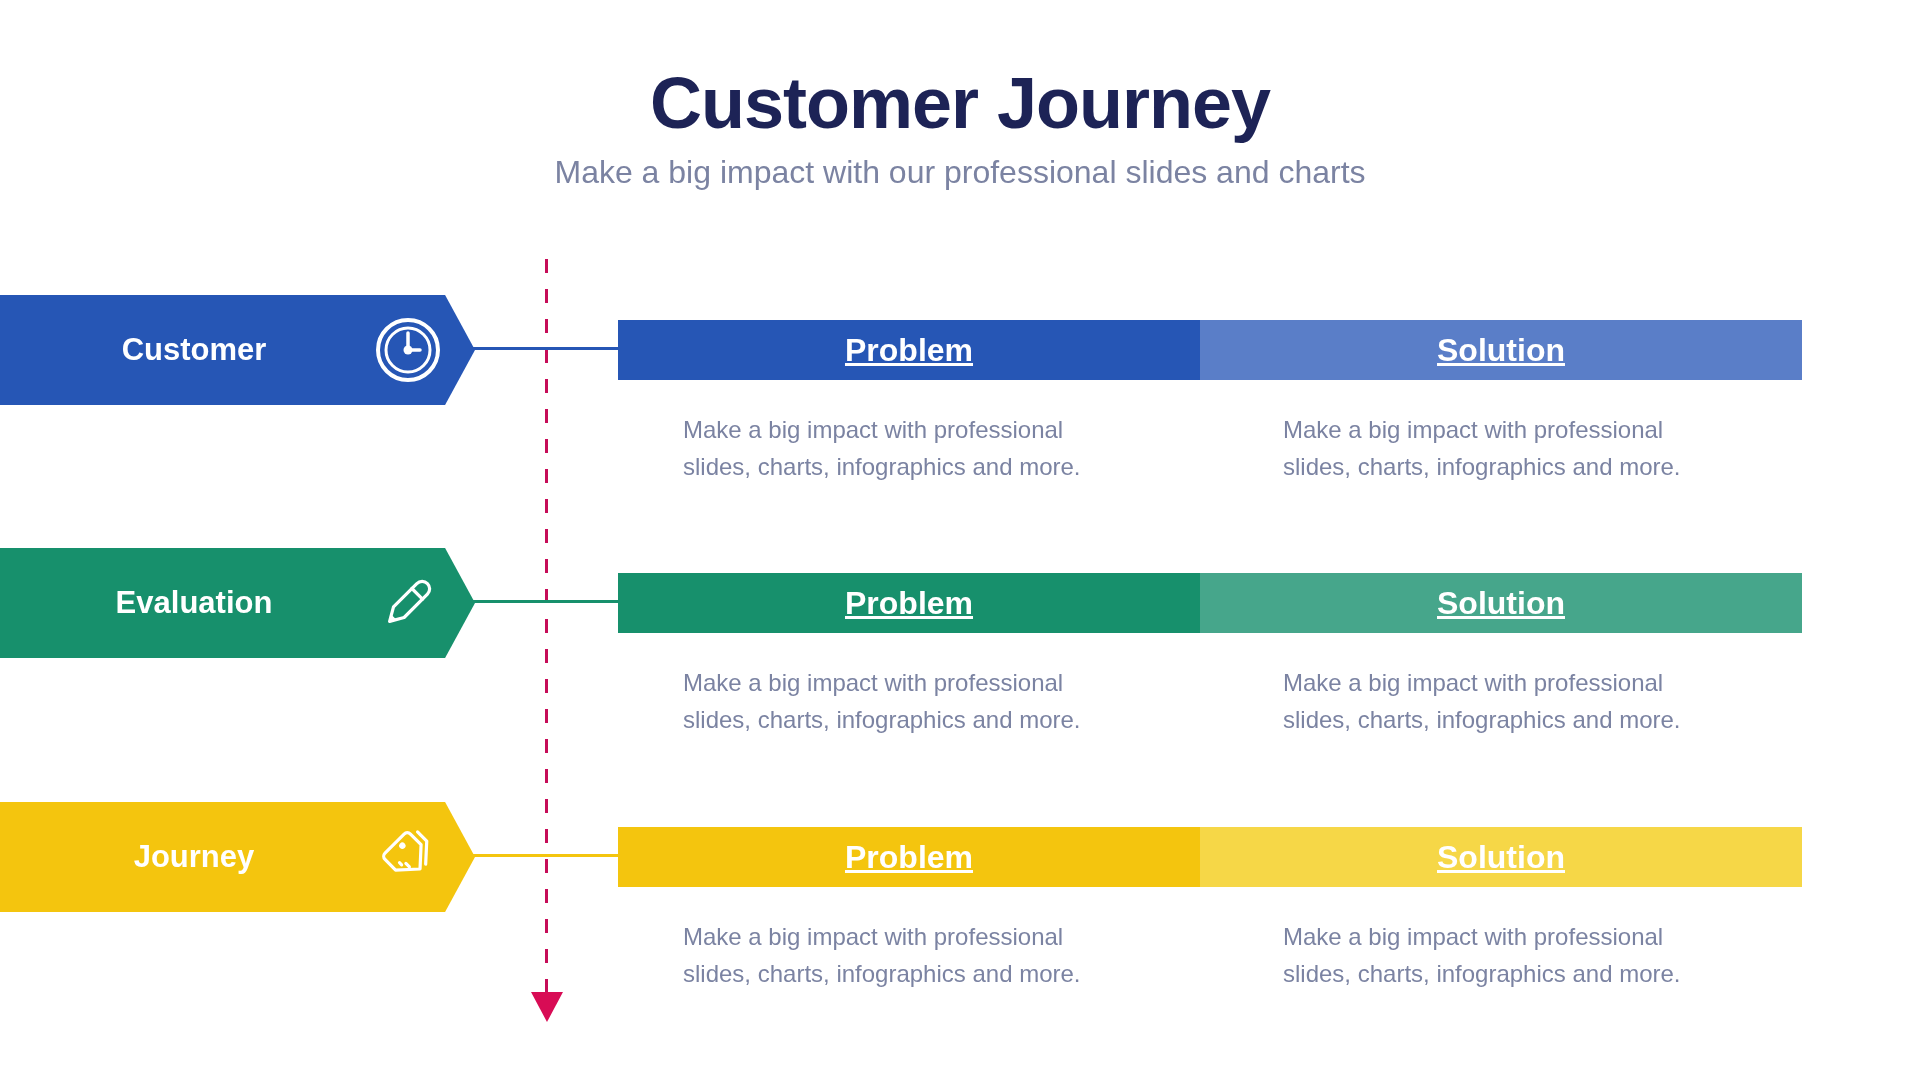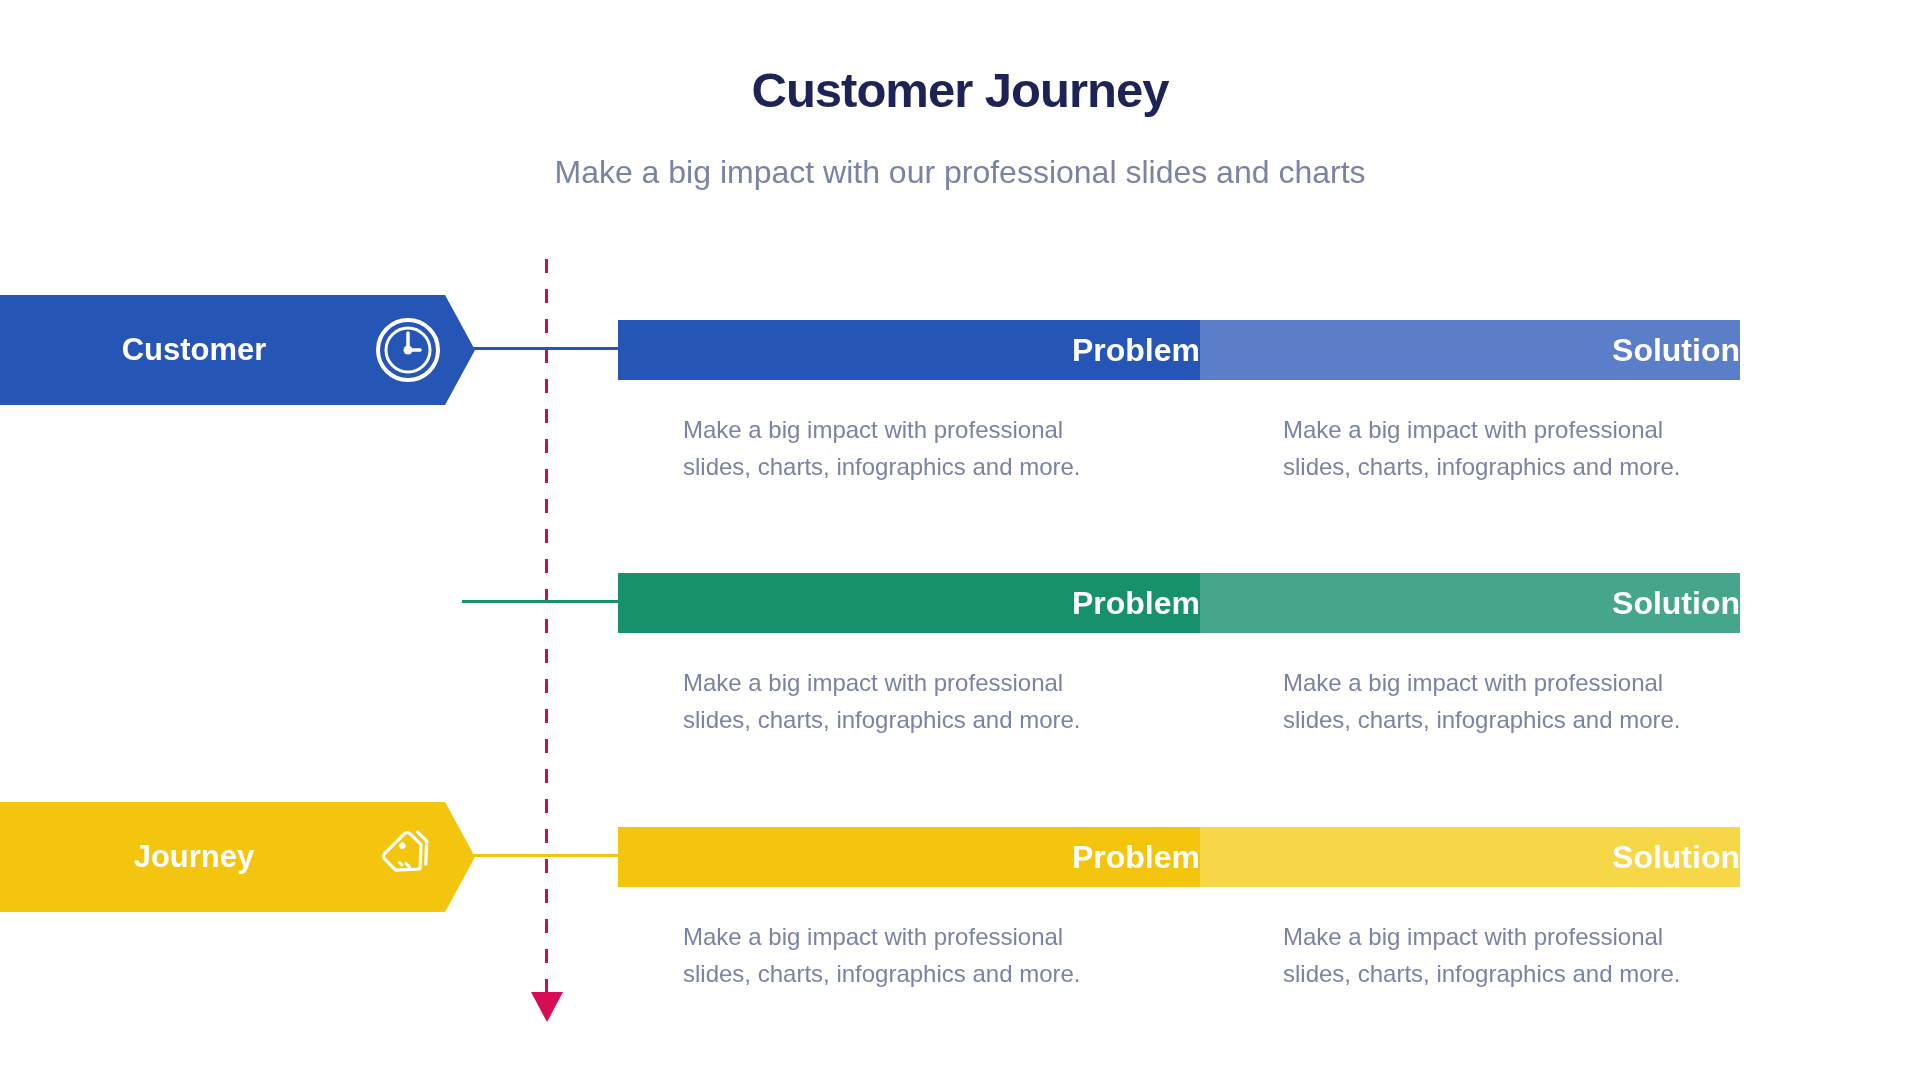--- a/index.html
+++ b/index.html
@@ -4,21 +4,21 @@
 <style>
   * { margin:0; padding:0; box-sizing:border-box; }
   html,body { background:#fff; }
   .stage {
     position:relative; width:1920px; height:1081px; background:#fff;
     overflow:hidden; font-family:"Liberation Sans", sans-serif;
     --tc:#C60D58; --tac:#D80C55; --title:#1D2356; --body:#7B83A2;
   }
   .page-title {
     position:absolute; top:62px; left:0; width:100%; text-align:center;
-    font-size:49px; font-weight:bold; color:var(--title); letter-spacing:-1px;
+    font-size:72px; font-weight:bold; color:var(--title); letter-spacing:-1px;
   }
   .page-subtitle {
     position:absolute; top:154px; left:0; width:100%; text-align:center;
     font-size:32px; color:var(--body);
   }
   .timeline-line {
     position:absolute; left:545px; top:259px; width:3px; height:734px;
     background:repeating-linear-gradient(to bottom, var(--tc) 0 14px, transparent 14px 30px);
   }
   .timeline-arrow {
@@ -34,25 +34,25 @@
     clip-path:polygon(0 0, 93.7% 0, 100% 50%, 93.7% 100%, 0 100%);
   }
   .banner-label {
     position:absolute; left:0; top:0; width:388px; height:110px; line-height:110px;
     text-align:center; color:#fff; font-size:31px; font-weight:bold;
   }
   .banner-icon { position:absolute; left:373px; top:20px; width:70px; height:70px; }
   .banner-icon svg { display:block; width:70px; height:70px; }
   .connector { position:absolute; left:462px; top:52px; width:158px; height:3px; background:var(--c); }
   .hdr {
-    position:absolute; top:25px; height:60px; line-height:60px; text-align:right;
-    color:#fff; font-size:32px; font-weight:bold;
+    position:absolute; top:25px; height:60px; line-height:60px; text-align:center;
+    color:#fff; font-size:32px; font-weight:bold;text-decoration:underline;
   }
   .hdr.problem  { left:618px;  width:582px; background:var(--c); }
-  .hdr.solution { left:1200px; width:540px; background:var(--cl); }
+  .hdr.solution { left:1200px; width:602px; background:var(--cl); }
   .cell { position:absolute; top:116px; font-size:24px; line-height:37px; color:var(--body); }
   .cell.problem  { left:683px; }
   .cell.solution { left:1283px; }
 </style>
 </head>
 <body>
 
 <div class="stage" style="--tc: #C60D58; --tac: #D80C55; --title: #1D2356; --body: #7B83A2;">
 
   <div class="page-title">Customer Journey</div>
@@ -81,20 +81,32 @@
       <div>Make a big impact with professional</div>
       <div>slides, charts, infographics and more.</div>
     </div>
     <div class="cell solution">
       <div>Make a big impact with professional</div>
       <div>slides, charts, infographics and more.</div>
     </div>
   </section>
 
   <section class="row r1" style="--c: #17906C; --cl: #46A68B;">
+    <div class="banner">
+      <span class="banner-label">Evaluation</span>
+      <span class="banner-icon">
+        <svg viewBox="0 0 70 70">
+          <g transform="rotate(45 35 35)" fill="none" stroke="#fff" stroke-width="3.2" stroke-linejoin="round" stroke-linecap="round">
+            <path d="M27.5 15 a7.5 7.5 0 0 1 15 0 v33 l-7.5 13 -7.5 -13 z"></path>
+            <line x1="27.5" y1="22" x2="42.5" y2="22"></line>
+            <path d="M31.5 55 l3.5 6 3.5 -6 z" fill="#fff" stroke="none"></path>
+          </g>
+        </svg>
+      </span>
+    </div>
     <div class="connector"></div>
     <div class="hdr problem">Problem</div>
     <div class="hdr solution">Solution</div>
     <div class="cell problem">
       <div>Make a big impact with professional</div>
       <div>slides, charts, infographics and more.</div>
     </div>
     <div class="cell solution">
       <div>Make a big impact with professional</div>
       <div>slides, charts, infographics and more.</div>

